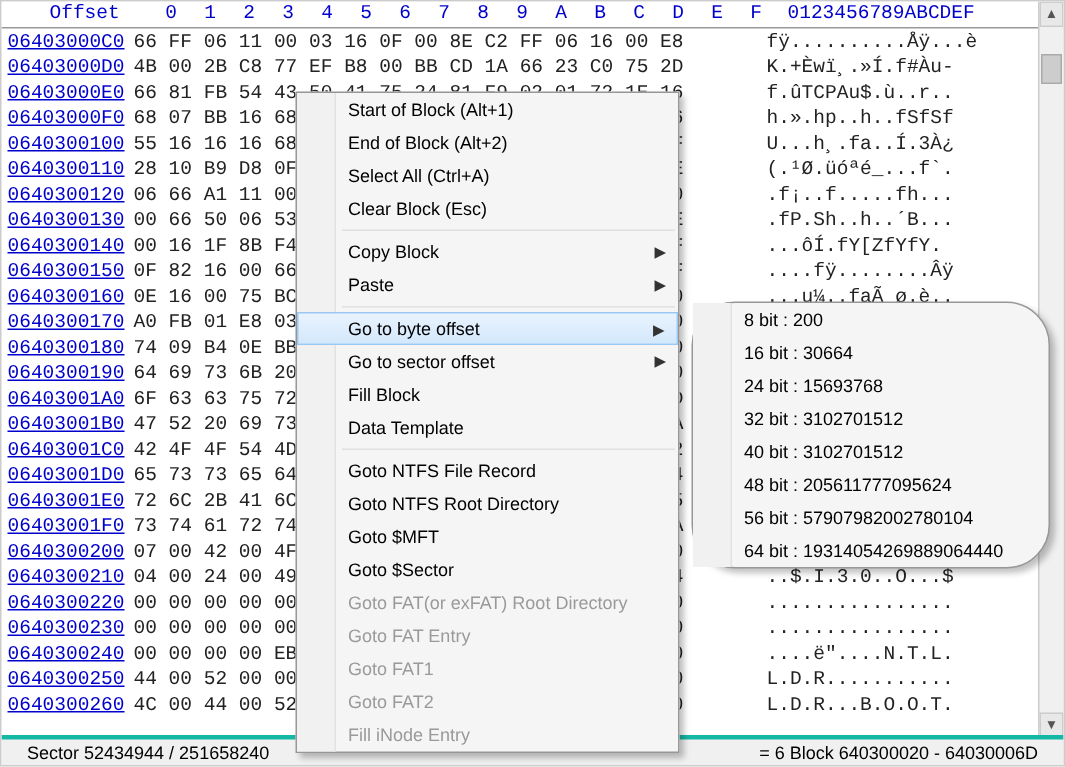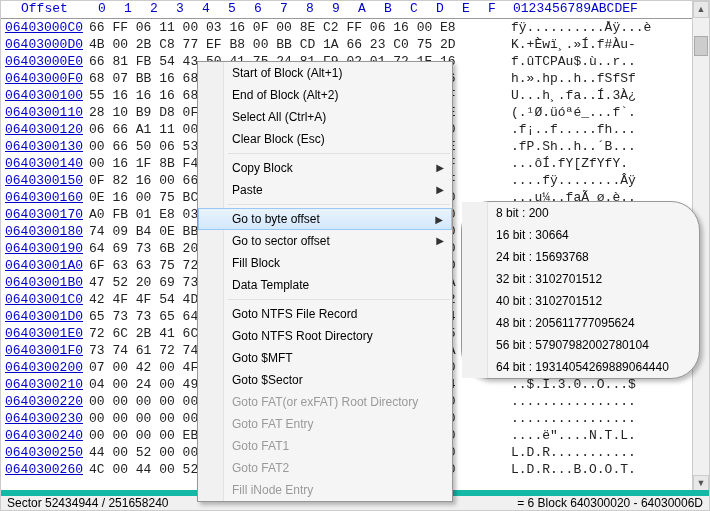--- a/index.html
+++ b/index.html
@@ -1,29 +1,29 @@
 <!DOCTYPE html>
 <html><head>
 <meta charset="utf-8">
 <style>
 * { box-sizing: border-box; margin: 0; padding: 0; }
 body { font-family: "Segoe UI", Arial, sans-serif; font-size: 12px; background: #fff; width: 710px; height: 511px; overflow: hidden; border: 1px solid #ccc; position: relative; }
 .header { display: flex; background: #fff; border-bottom: 1px solid #999; height: 18px; font-family: "Courier New", monospace; font-size: 13px; color: #0000cc; }
-.header .col-offset { width: 88px; padding-left: 20px; }
+.header .col-offset { width: 88px; padding-left: 20px; margin-left: 12px; }
 .header .col-hex { width: 26px; text-align: center; }
 .header .col-ascii { flex: 1; padding-left: 6px; }
 .rows { font-family: "Courier New", monospace; font-size: 13px; color: #333; height: 473px; overflow: hidden; position: relative; }
 .row { display: flex; height: 17px; line-height: 17px; white-space: pre; }
 .row .addr { width: 88px; padding-left: 4px; color: #0000cc; text-decoration: underline; }
 .row .hex { width: 418px; letter-spacing: 0; color: #222; }
 .row .ascii { flex: 1; padding-left: 4px; color: #222; overflow: hidden; }
 .scrollbar { position: absolute; right: 0; top: 0; width: 17px; height: 491px; background: #f0f0f0; border-left: 1px solid #ccc; }
 .scrollbar .up, .scrollbar .down { height: 17px; background: #e8e8e8; border: 1px solid #ccc; text-align: center; font-size: 9px; line-height: 15px; color: #555; }
 .scrollbar .thumb { position: absolute; top: 35px; left: 1px; right: 1px; height: 20px; background: #cdcdcd; border: 1px solid #aaa; }
-.statusbar { position: absolute; bottom: 0; left: 0; right: 0; height: 20px; background: #f0f0f0; border-top: 6px solid #14b8a6; display: flex; align-items: center; font-size: 12px; padding: 0 6px; }
+.statusbar { position: absolute; bottom: 0; left: 0; right: 0; height: 20px; background: #f0f0f0; border-top: 3px solid #14b8a6; display: flex; align-items: center; font-size: 12px; padding: 0 17px; }
 .statusbar .right { margin-left: auto; }
 .menu { position: absolute; background: #f5f5f5; border: 1px solid #979797; box-shadow: 3px 3px 4px rgba(0,0,0,0.25); font-size: 12px; z-index: 100; }
 .menu .gutter { position: absolute; left: 0; top: 0; bottom: 0; width: 26px; background: #f1f1f1; border-right: 1px solid #e2e2e2; }
 .menu-item { position: relative; padding: 4px 30px 4px 34px; white-space: nowrap; cursor: default; }
 .menu-item.highlight { background: linear-gradient(#e9f3fd,#d3e8fc); border: 1px solid #9ac8f5; padding: 3px 23px 3px 33px; }
 .menu-item.disabled { color: #9a9a9a; }
 .menu-item .arrow { position: absolute; right: 8px; top: 5px; font-size: 10px; color: #333; }
 .menu-sep { height: 1px; background: #e0e0e0; margin: 3px 2px 3px 30px; }
 .menu1 { left: 196px; top: 60px; width: 256px; }
 .menu2 { left: 460px; top: 200px; width: 239px; border-radius: 29px; }

